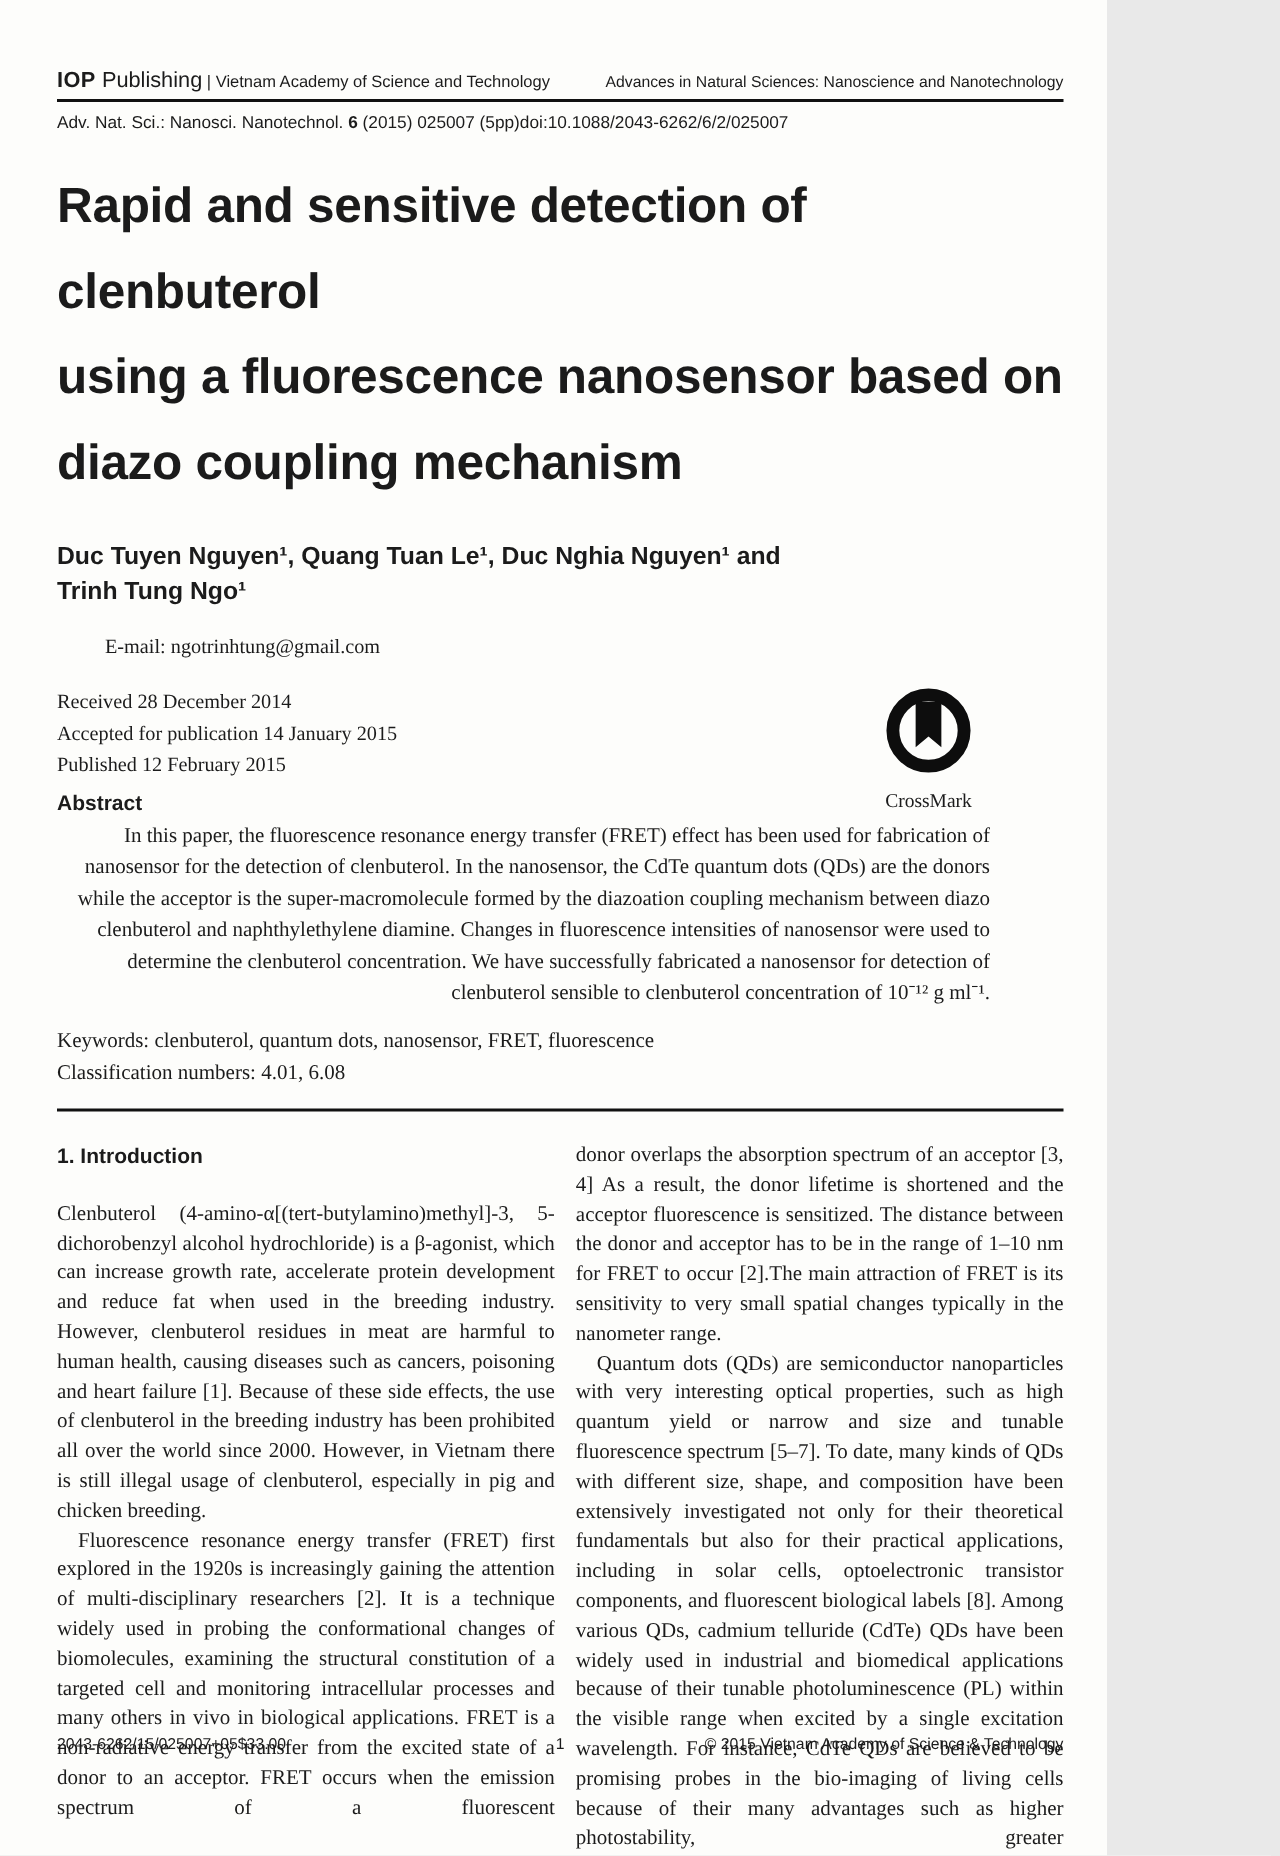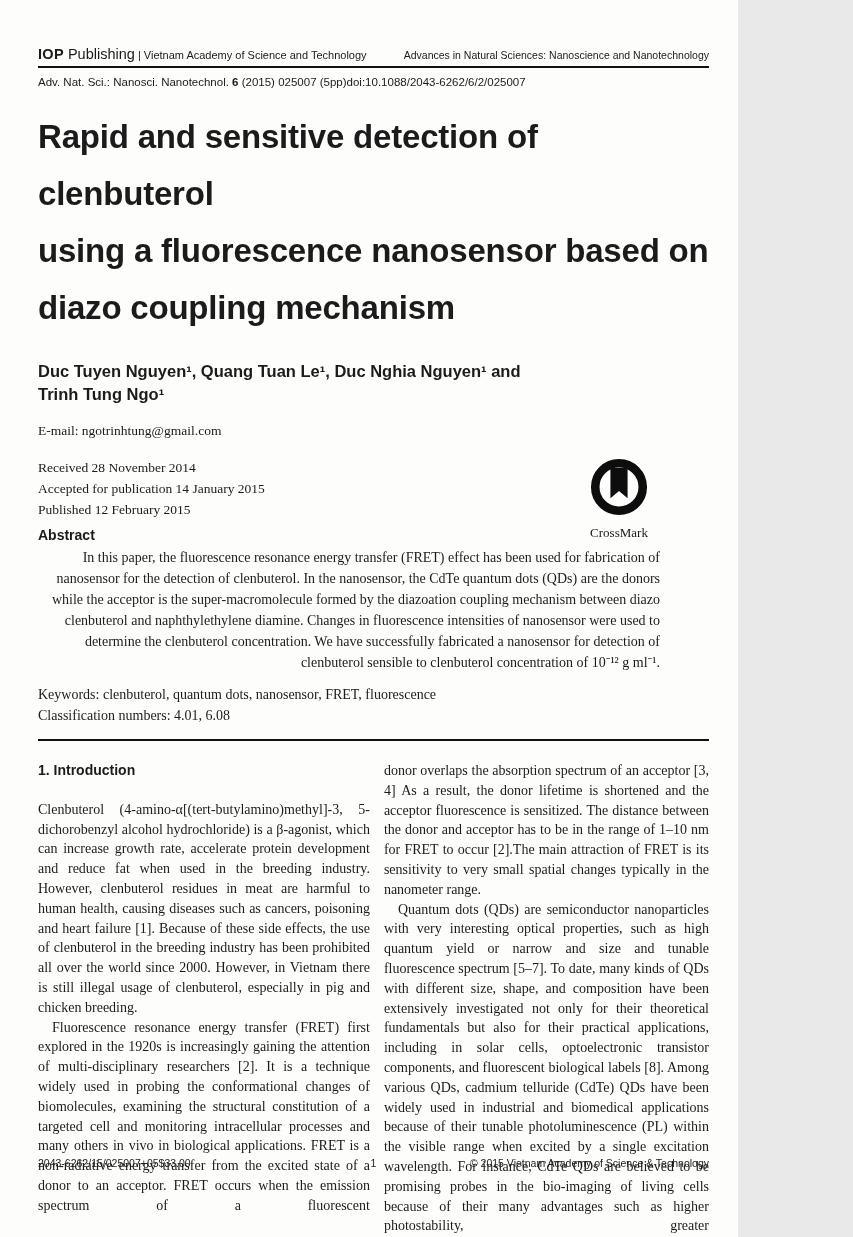--- a/index.html
+++ b/index.html
@@ -18,21 +18,21 @@
   .hdr-rule{border:none;border-top:2px solid #111;margin:4px 0 0 0;}
   .hdr-row2{display:flex;
     font-family:"Liberation Sans",sans-serif;font-size:11.5px;margin-top:8px;}
   .cite-vol{font-weight:700;}
   
   .title-block{margin-top:20px;font-family:"Liberation Sans",sans-serif;
     font-weight:700;font-size:33px;line-height:57px;letter-spacing:-0.2px;}
   .authors-block{margin-top:24px;font-family:"Liberation Sans",sans-serif;
     font-weight:700;font-size:16.5px;line-height:23px;}
   .affil-block{margin-top:21px;font-size:13.5px;line-height:19.5px;max-width:605px;}
-  .email-line{margin-top:17px;font-size:13.5px;}
+  .email-line{margin-top:17px;font-size:13.5px;margin-left:32px;}
   .dates-block{margin-top:18px;font-size:13.5px;line-height:21px;}
   .abstract-head{margin-top:7px;font-family:"Liberation Sans",sans-serif;
     font-weight:700;font-size:14px;}
   .abstract-text{margin-top:4px;font-size:14px;line-height:21px;max-width:622px;text-align:right;}
   .kw-block{margin-top:12px;font-size:14px;line-height:20.5px;}
   .section-rule{border:none;border-top:2px solid #111;margin:13px 0 0 0;}
   
   .cols{display:flex;gap:14px;margin-top:20px;font-size:14px;line-height:19.8px;}
   .col-left{width:390px;}
   .col-right{width:382px;}
@@ -82,21 +82,21 @@
 
   <div class="authors-block">
     <div>Duc Tuyen Nguyen¹, Quang Tuan Le¹, Duc Nghia Nguyen¹ and</div>
     <div>Trinh Tung Ngo¹</div>
   </div>
 
 
   <div class="email-line">E-mail: ngotrinhtung@gmail.com</div>
 
   <div class="dates-block">
-    <div>Received 28 November 2014</div>
+    <div>Received 28 December 2014</div>
     <div>Accepted for publication 14 January 2015</div>
     <div>Published 12 February 2015</div>
   </div>
 
   <div class="crossmark">
     <svg width="66" height="62" viewBox="0 0 100 94">
       <circle cx="50" cy="44" r="36" fill="none" stroke="#0d0d0d" stroke-width="13"></circle>
       <path d="M37 15 h26 v46 l-13 -11 l-13 11 z" fill="#0d0d0d"></path>
     </svg>
     <div class="crossmark-label">CrossMark</div>

